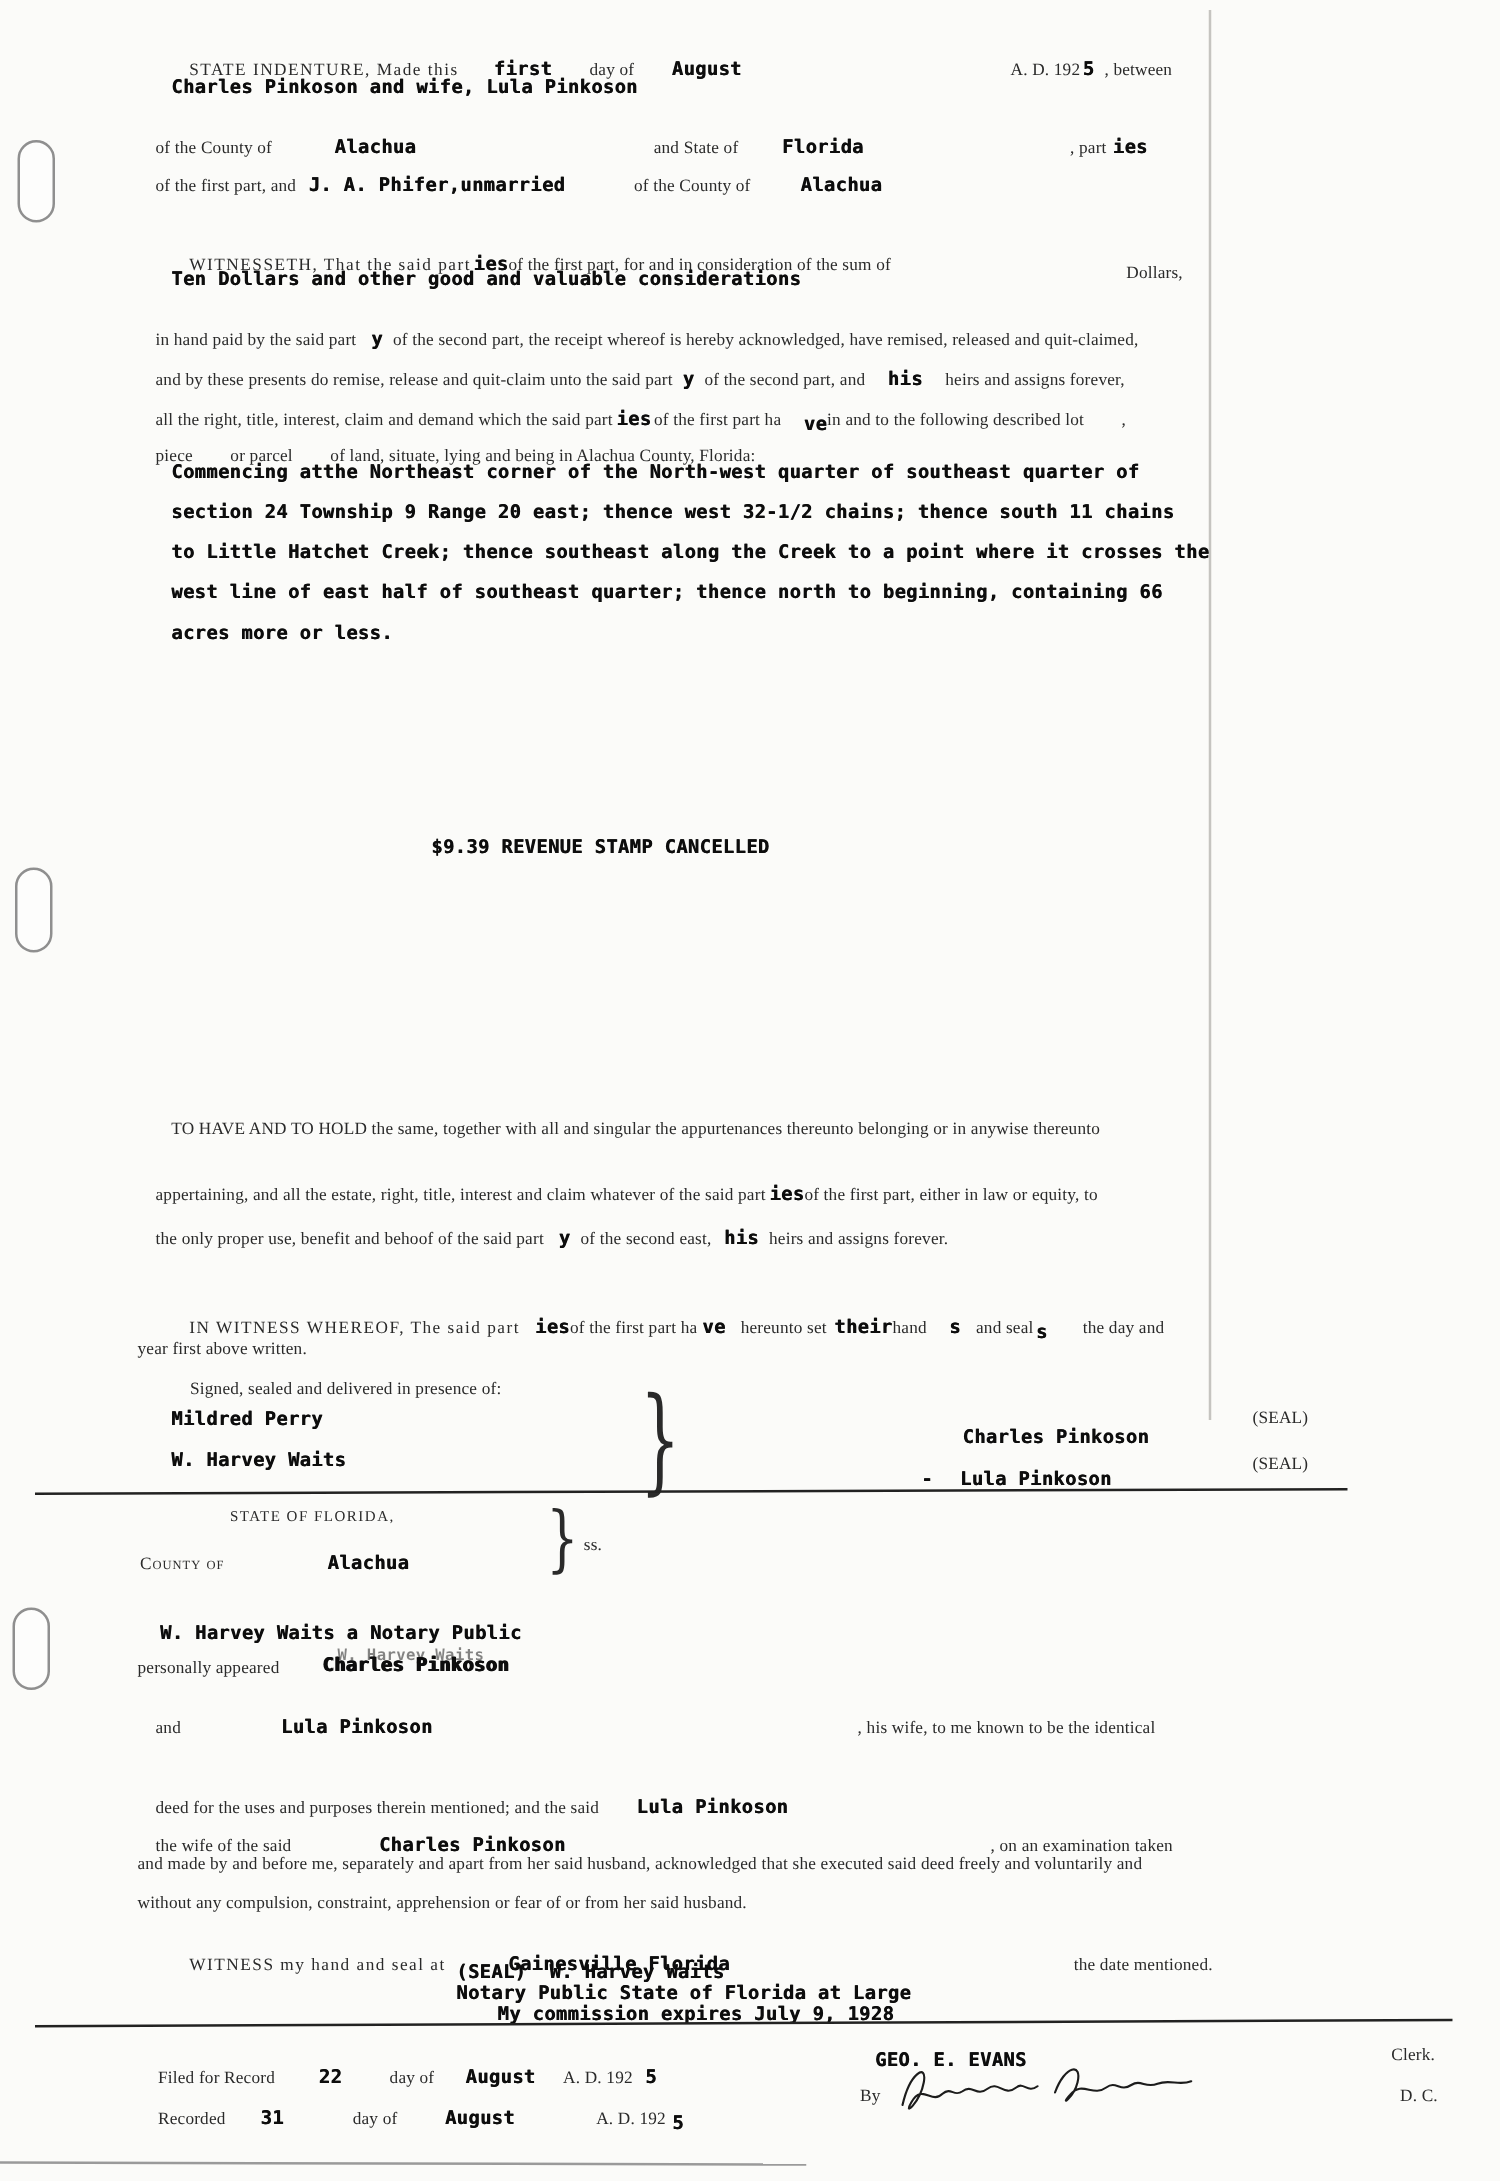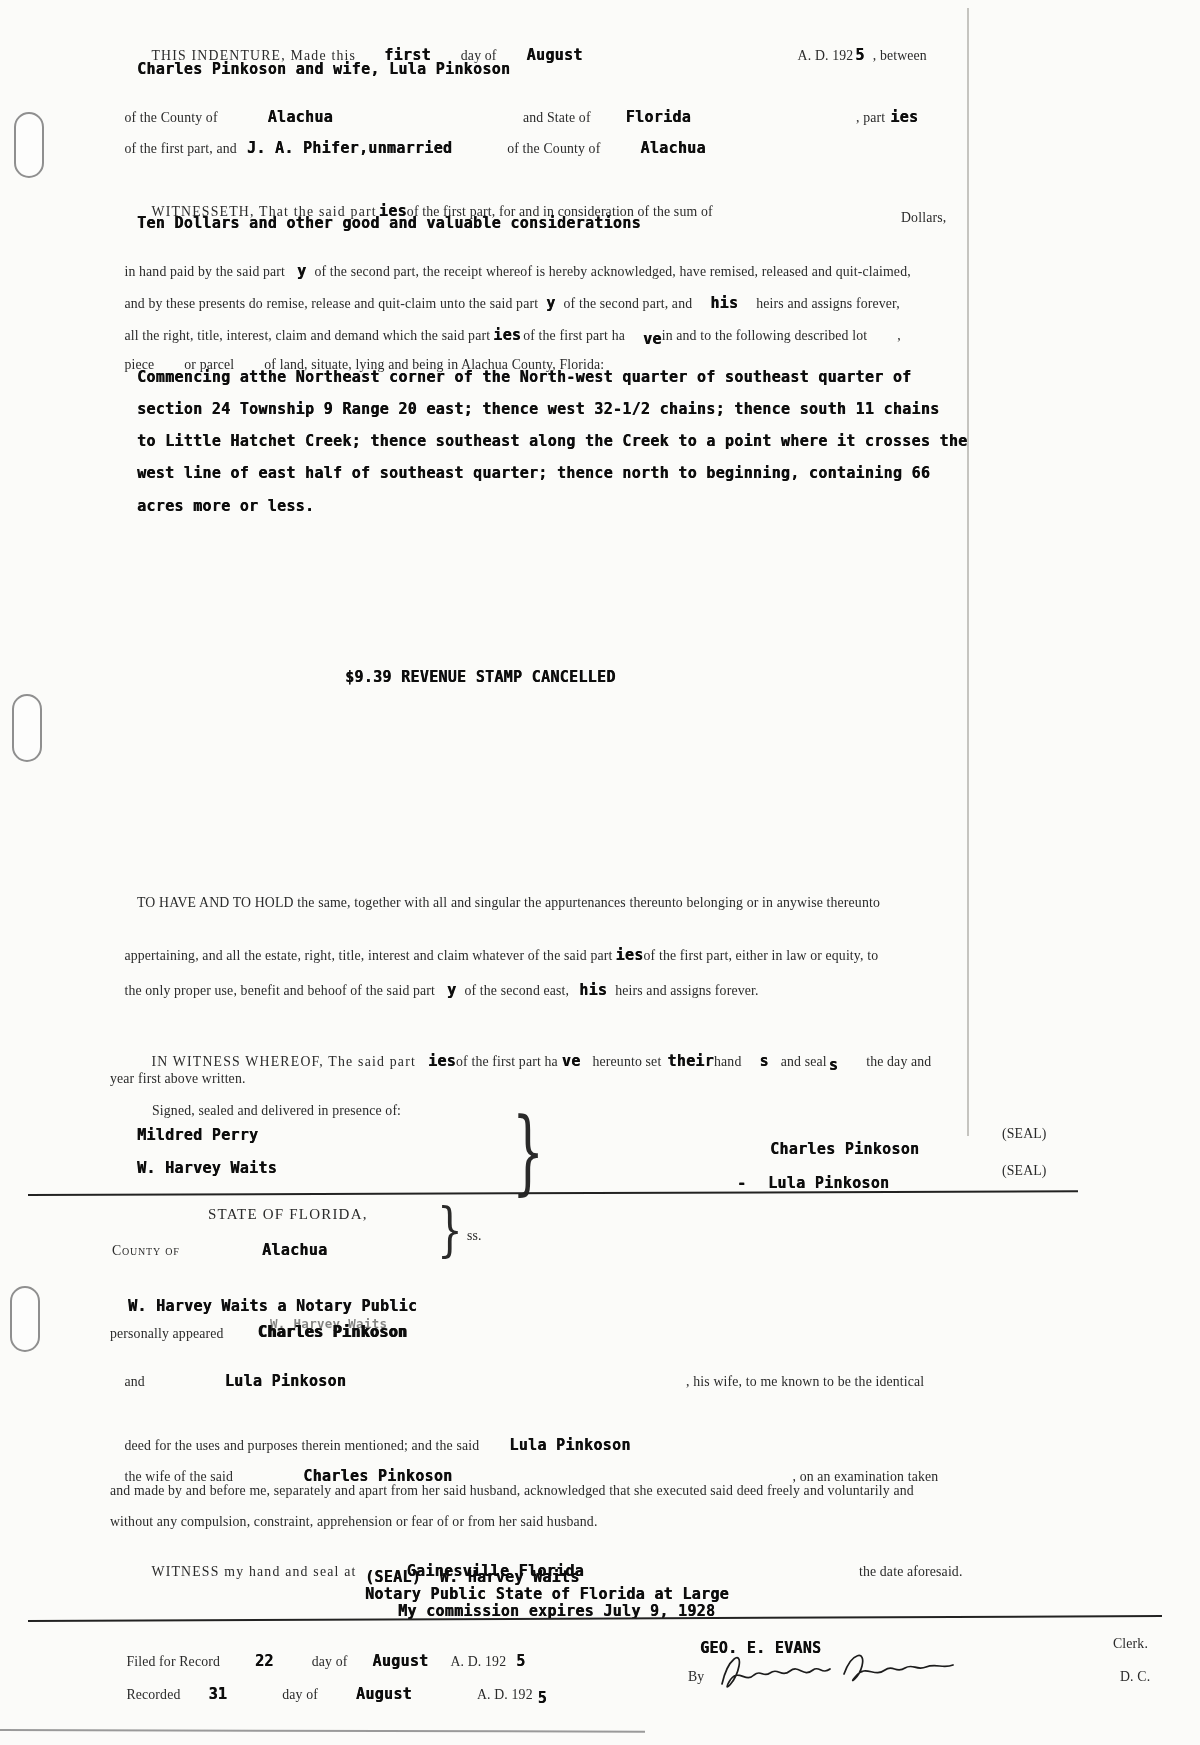--- a/index.html
+++ b/index.html
@@ -37,21 +37,21 @@
 
 <div class="page">
 
   <div class="vline" style="left:967px; top:8px; height:1128px;"></div>
   <div class="hole" style="left:14px; top:112px; height:66px;"></div>
   <div class="hole" style="left:12px; top:694px; height:68px;"></div>
   <div class="hole" style="left:10px; top:1286px; height:66px;"></div>
   <div class="edge" style="left:0; top:1729px; width:645px; transform:rotate(.15deg);"></div>
 
   <div class="p" style="left:137px; top:30px;">
-    <span class="caps">THIS INDENTURE, Made this</span><span class="tt" style="margin-left:28px">first</span><span style="margin-left:30px">day of</span><span class="tt" style="margin-left:30px">August</span><span style="margin-left:215px">A. D. 192</span><span class="tt" style="margin-left:2px">5</span><span style="margin-left:8px">, between</span>
+    <span class="caps">STATE INDENTURE, Made this</span><span class="tt" style="margin-left:28px">first</span><span style="margin-left:30px">day of</span><span class="tt" style="margin-left:30px">August</span><span style="margin-left:215px">A. D. 192</span><span class="tt" style="margin-left:2px">5</span><span style="margin-left:8px">, between</span>
   </div>
   <div class="t" style="left:137px; top:60px;">Charles Pinkoson and wife, Lula Pinkoson</div>
 
   <div class="p" style="left:110px; top:92px;">
     <span>of the County of</span><span class="tt" style="margin-left:50px">Alachua</span><span style="margin-left:190px">and State of</span><span class="tt" style="margin-left:35px">Florida</span><span style="margin-left:165px">, part</span><span class="tt" style="margin-left:5px">ies</span>
   </div>
 
   <div class="p" style="left:110px; top:123px;">
     <span>of the first part, and</span><span class="tt" style="margin-left:10px">J. A. Phifer,unmarried</span><span style="margin-left:55px">of the County of</span><span class="tt" style="margin-left:40px">Alachua</span>
   </div>
@@ -102,21 +102,21 @@
   <div class="brace" style="left:512px; top:1098px; font-size:92px; transform:scale(.55,1);">}</div>
 
   <div class="p" style="left:1002px; top:1126px;">(SEAL)</div>
   <div class="t" style="left:770px; top:1140px;">Charles Pinkoson</div>
   <div class="p" style="left:1002px; top:1163px;">(SEAL)</div>
   <div class="t" style="left:737px; top:1174px;">-</div>
   <div class="t" style="left:768px; top:1174px;">Lula Pinkoson</div>
 
   <div class="rule" style="left:28px; top:1194px; width:1050px; transform:rotate(-.2deg);"></div>
 
-  <div class="p caps" style="left:208px; top:1206px; font-size:15px;">STATE OF FLORIDA,</div>
+  <div class="p caps" style="left:184px; top:1206px; font-size:12px;">STATE OF FLORIDA,</div>
   <div class="brace" style="left:437px; top:1196px; font-size:58px; transform:scale(.7,1);">}</div>
   <div class="p" style="left:467px; top:1228px;">ss.</div>
   <div class="p" style="left:112px; top:1243px; font-variant:small-caps; letter-spacing:.8px;">County of</div>
   <div class="t" style="left:262px; top:1241px;">Alachua</div>
 
   <div class="t" style="left:128px; top:1297px;">W. Harvey Waits a Notary Public</div>
 
   <div class="p" style="left:110px; top:1326px;">personally appeared</div>
   <div class="t ghost" style="left:270px; top:1316px;">W. Harvey Waits</div>
   <div class="t strike" style="left:258px; top:1323px;">Charles Pinkoson</div>
@@ -127,21 +127,21 @@
   <div class="p" style="left:110px; top:1420px;">
     <span>deed for the uses and purposes therein mentioned; and the said</span><span class="tt" style="margin-left:30px">Lula Pinkoson</span>
   </div>
   <div class="p" style="left:110px; top:1451px;">
     <span>the wife of the said</span><span class="tt" style="margin-left:70px">Charles Pinkoson</span><span style="margin-left:340px">, on an examination taken</span>
   </div>
   <div class="p" style="left:110px; top:1483px;">and made by and before me, separately and apart from her said husband, acknowledged that she executed said deed freely and voluntarily and</div>
   <div class="p" style="left:110px; top:1514px;">without any compulsion, constraint, apprehension or fear of or from her said husband.</div>
 
   <div class="p" style="left:137px; top:1546px;">
-    <span class="caps">WITNESS my hand and seal at</span><span class="tt" style="margin-left:50px">Gainesville Florida</span><span style="margin-left:275px">the date aforesaid.</span>
+    <span class="caps">WITNESS my hand and seal at</span><span class="tt" style="margin-left:50px">Gainesville Florida</span><span style="margin-left:275px">the date mentioned.</span>
   </div>
   <div class="t" style="left:365px; top:1568px;">(SEAL)  W. Harvey Waits</div>
   <div class="t" style="left:365px; top:1585px;">Notary Public State of Florida at Large</div>
   <div class="t" style="left:398px; top:1602px;">My commission expires July 9, 1928</div>
 
   <div class="rule" style="left:28px; top:1620px; width:1134px; transform:rotate(-.25deg);"></div>
 
   <div class="p" style="left:112px; top:1636px;">
     <span>Filed for Record</span><span class="tt" style="margin-left:35px">22</span><span style="margin-left:38px">day of</span><span class="tt" style="margin-left:25px">August</span><span style="margin-left:22px">A. D. 192</span><span class="tt" style="margin-left:10px">5</span>
   </div>

